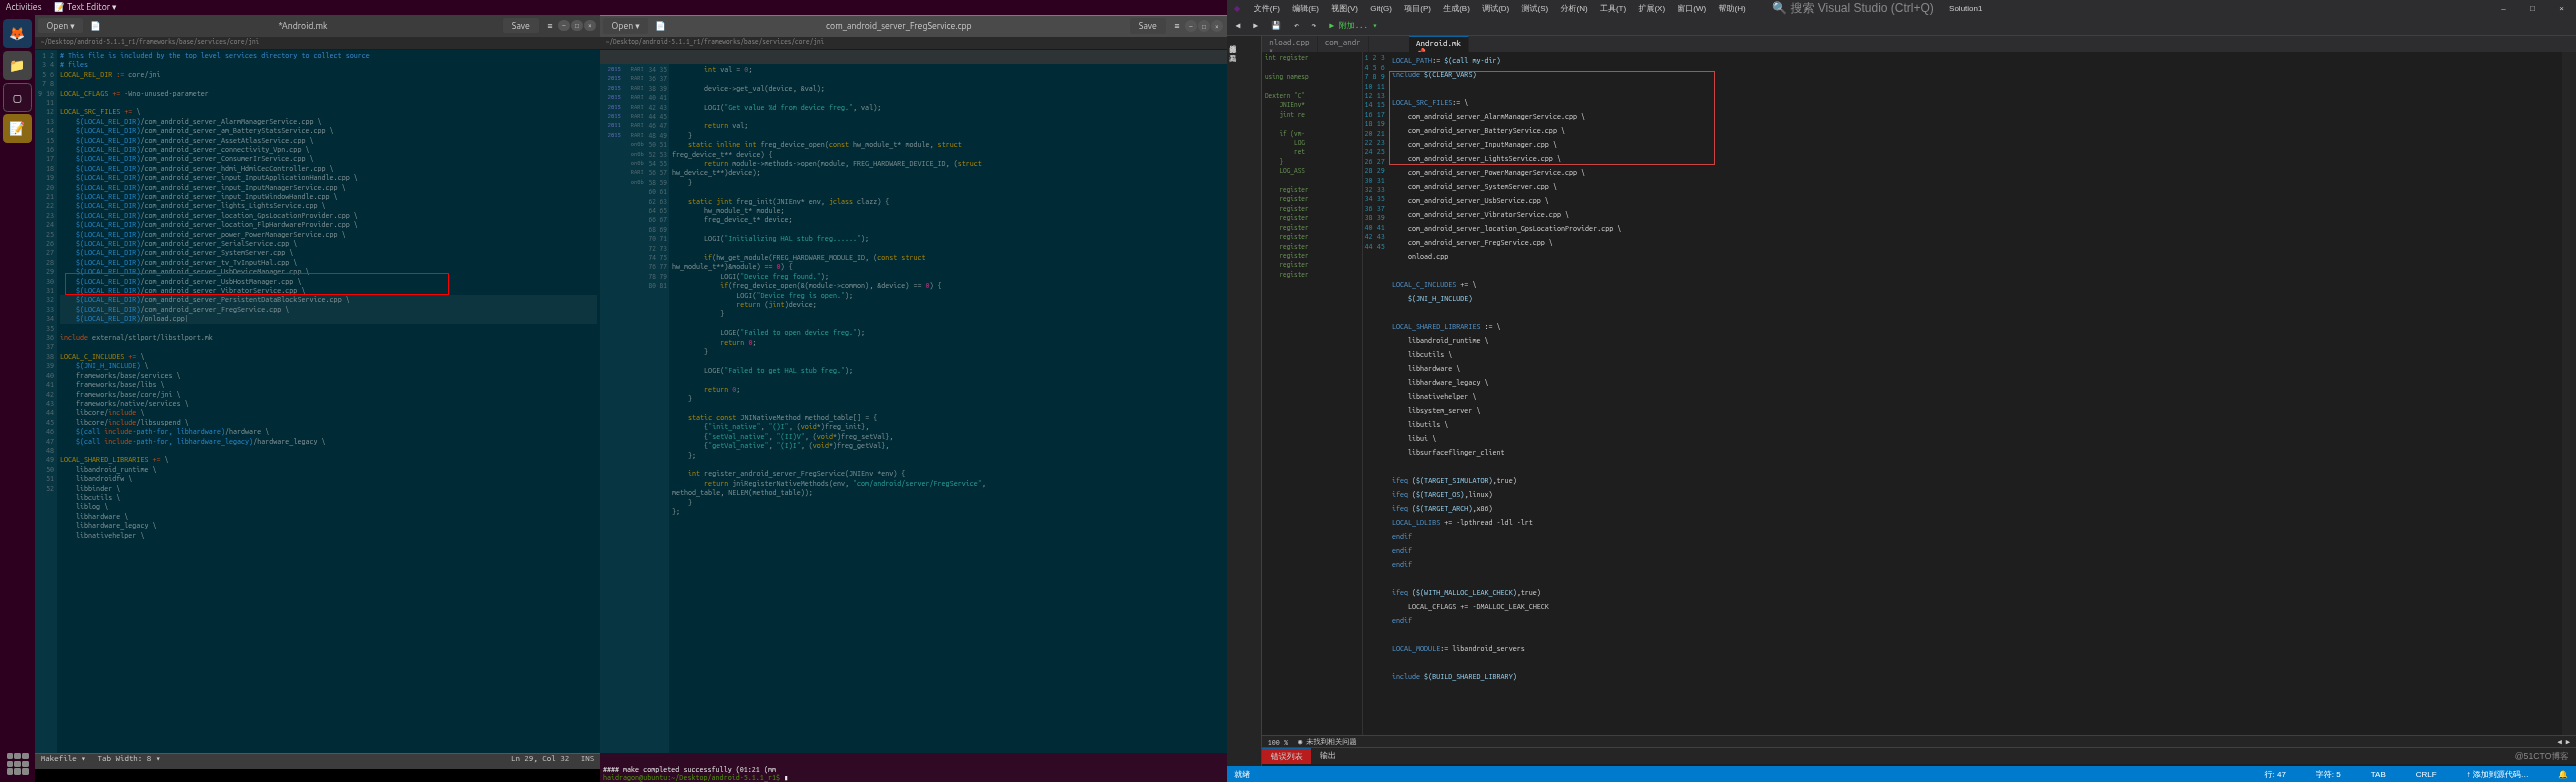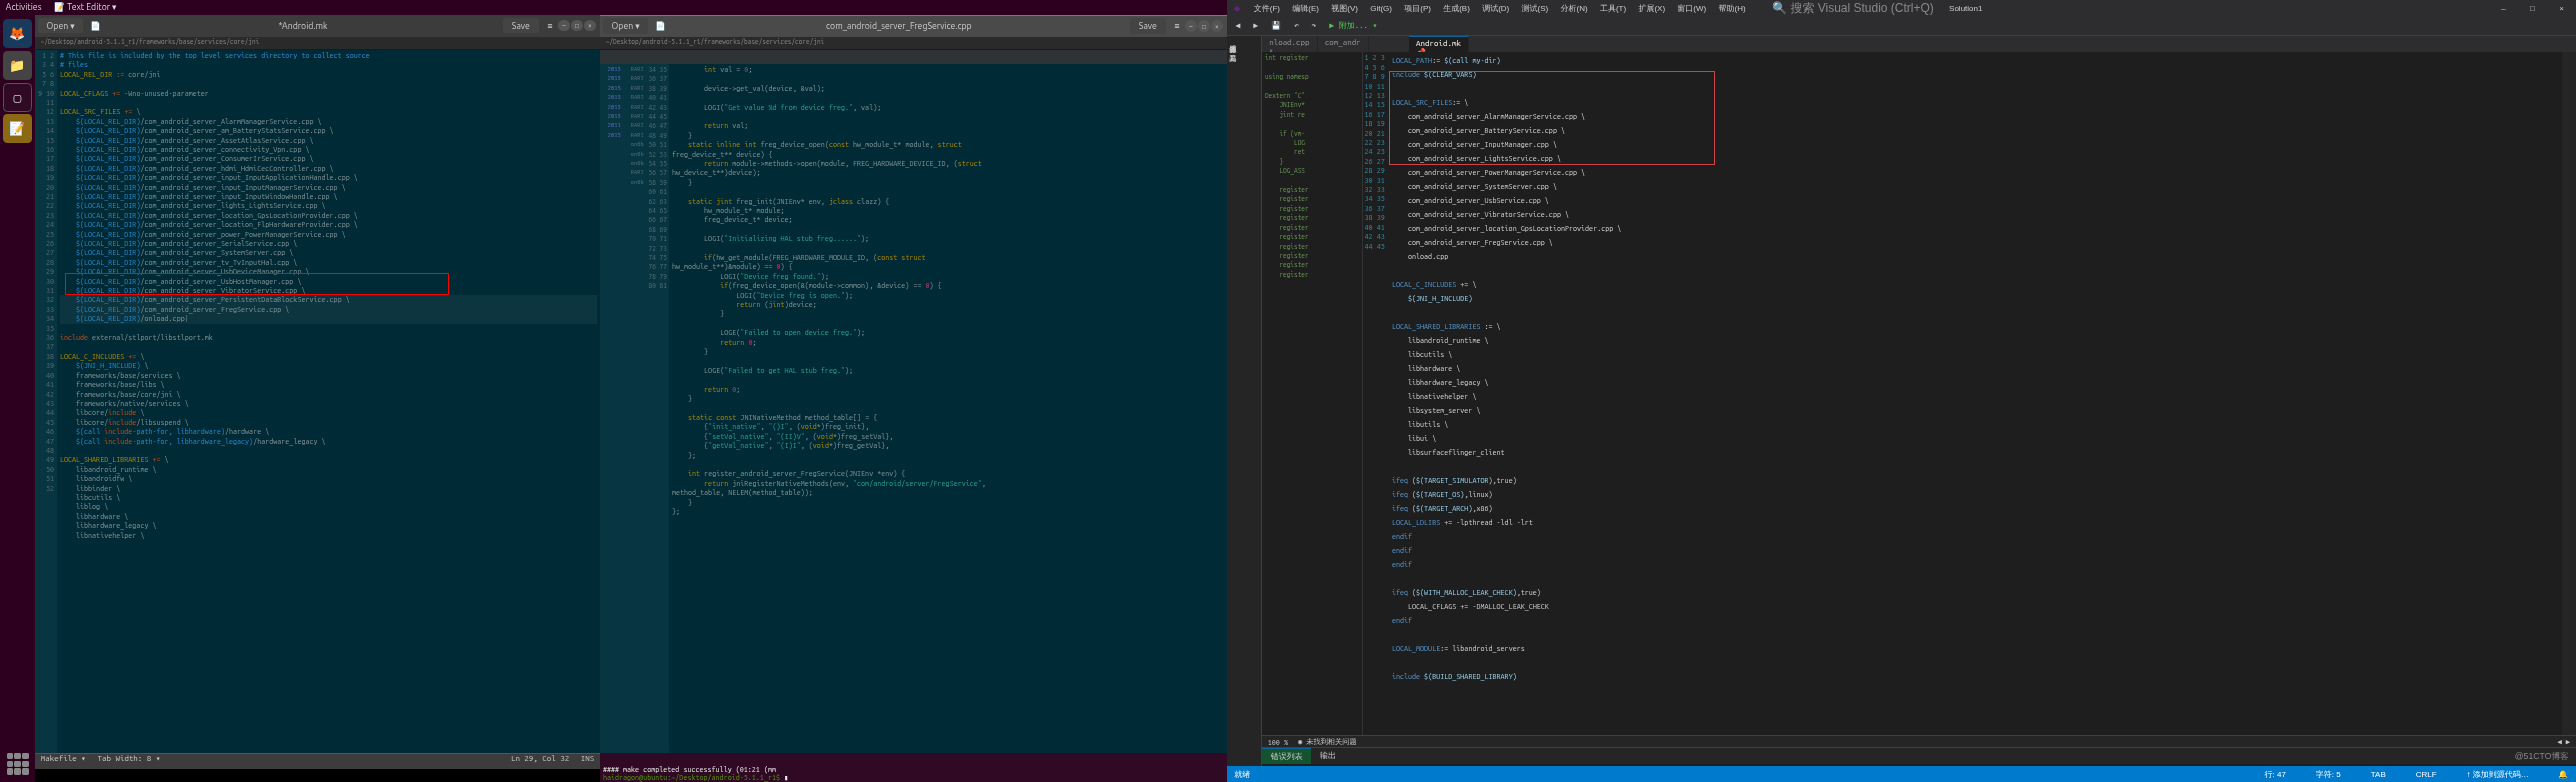--- a/index.html
+++ b/index.html
@@ -81,21 +81,21 @@
 .vs-tabs .tab .x { font-size:6.5px; }
 .vs-editor { flex:1; display:flex; background:#1e1e1e; position:relative; }
 .vs-editor .vgutter { width:26px; color:#2b91af; text-align:right; padding:1.4px 4.3px 0 0; line-height:9.4px; font-size:7.2px; }
 .vs-editor .vcode { flex:1; padding:1.4px 2.9px; white-space:pre; line-height:14px; font-size:7.2px; color:#d4d4d4; }
 .vs-editor .vcode .vc-mac { color:#569cd6; }
 .vs-editor .vcode .vc-var { color:#9cdcfe; }
 .vs-right { width:14.5px; background:#252526; }
 .vs-bottom { height:87px; background:#1e1e1e; border-top:0.7px solid #3f3f46; display:flex; flex-direction:column; }
 .vs-bottom-tabs { height:16px; background:#252526; display:flex; font-size:8px; color:#ccc; }
 .vs-bottom-tabs .bt { padding:2.2px 8.7px; cursor:pointer; }
-.vs-bottom-tabs .bt.active { background:#14532d; border-top:0.7px solid #0e639c; }
+.vs-bottom-tabs .bt.active { background:#b91c1c; border-top:0.7px solid #0e639c; }
 .vs-status { height:16px; background:#007acc; color:#fff; display:flex; align-items:center; font-size:8px; padding:0 7.2px; gap:30px; font-family:"Microsoft YaHei",sans-serif; }
 .vs-status .sp { flex:1; }
 .vs-status .bell { margin-left:auto; }
 .redbox-vs { position:absolute; border:0.7px solid #cc4444; pointer-events:none; }
 .vs-ruler-bar{ height:11.6px; background:#252526; border-top:0.7px solid #3f3f46; display:flex; align-items:center; font-size:7.2px; color:#ccc; padding:0 5.8px; gap:10px;}
 </style>
 </head>
 <body>
 
 <div class="ubuntu-topbar">

